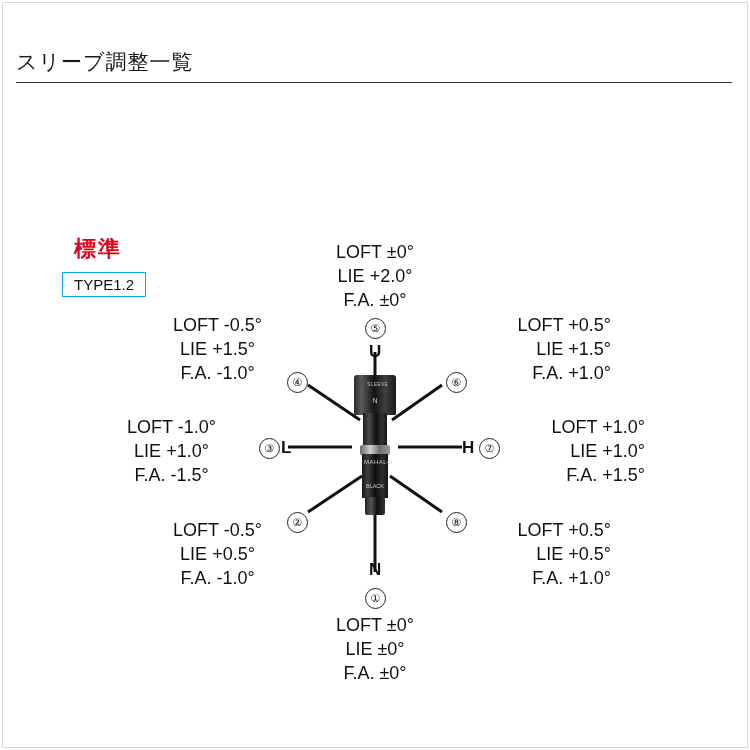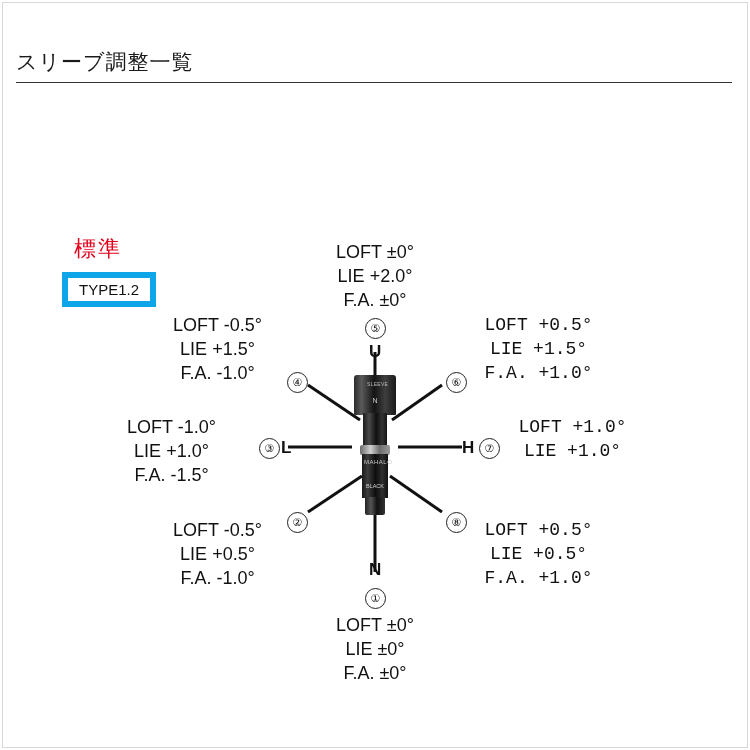--- a/index.html
+++ b/index.html
@@ -62,29 +62,29 @@
     letter-spacing: 0.2px;
   }
   .intro div { white-space: nowrap; }
 
   
   .std-label {
     position: absolute;
     left: 74px;
     top: 234px;
     font-size: 22px;
-    font-weight: normal;
+    font-weight: bold;
     color: #e3001b;
     letter-spacing: 2px;
   }
   .std-box {
     position: absolute;
     left: 62px;
     top: 272px;
-    border: 6px solid #0ea5e9;
+    border: 1px solid #0ea5e9;
     padding: 3px 11px;
     font-size: 15px;
     color: #111;
     background: #fff;
   }
 
   
   .diagram {
     position: absolute;
     left: 0;
@@ -201,21 +201,21 @@
   }
 
   .block {
     position: absolute;
     font-size: 18px;
     line-height: 24px;
     color: #111;
     white-space: nowrap;
   }
   .block.right { text-align: center; }
-  .block.left  { text-align: center; font-family: Liberation Mono, monospace; }
+  .block.left  { text-align: right; }
   .block.center{ text-align: center; }
 </style>
 </head>
 <body>
 
 <div id="page">
   <div class="page-border"></div>
 
   <div class="title-wrap">
     <div class="title">スリーブ調整一覧</div>
@@ -301,20 +301,21 @@
 
     <div class="block left" style="left:466px; top:313px; width:145px;">
       <div>LOFT +0.5°</div>
       <div>LIE +1.5°</div>
       <div>F.A. +1.0°</div>
     </div>
 
     <div class="block left" style="left:500px; top:415px; width:145px;">
       <div>LOFT +1.0°</div>
       <div>LIE +1.0°</div>
+      <div>F.A. +1.5°</div>
     </div>
 
     <div class="block left" style="left:466px; top:518px; width:145px;">
       <div>LOFT +0.5°</div>
       <div>LIE +0.5°</div>
       <div>F.A. +1.0°</div>
     </div>
 
   </div>
 </div>

